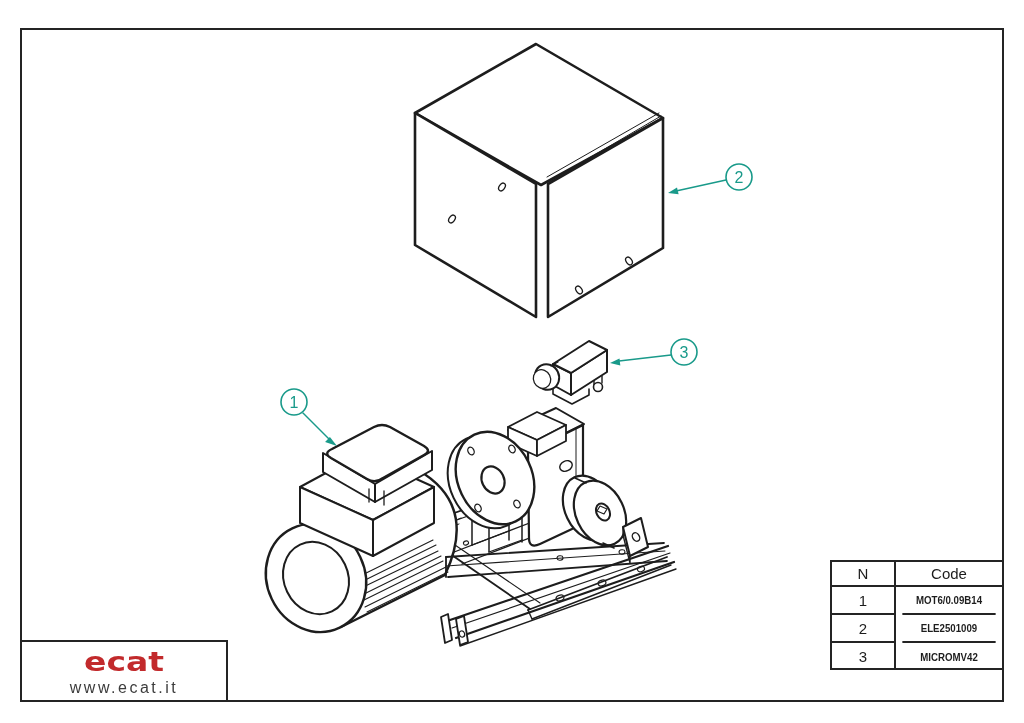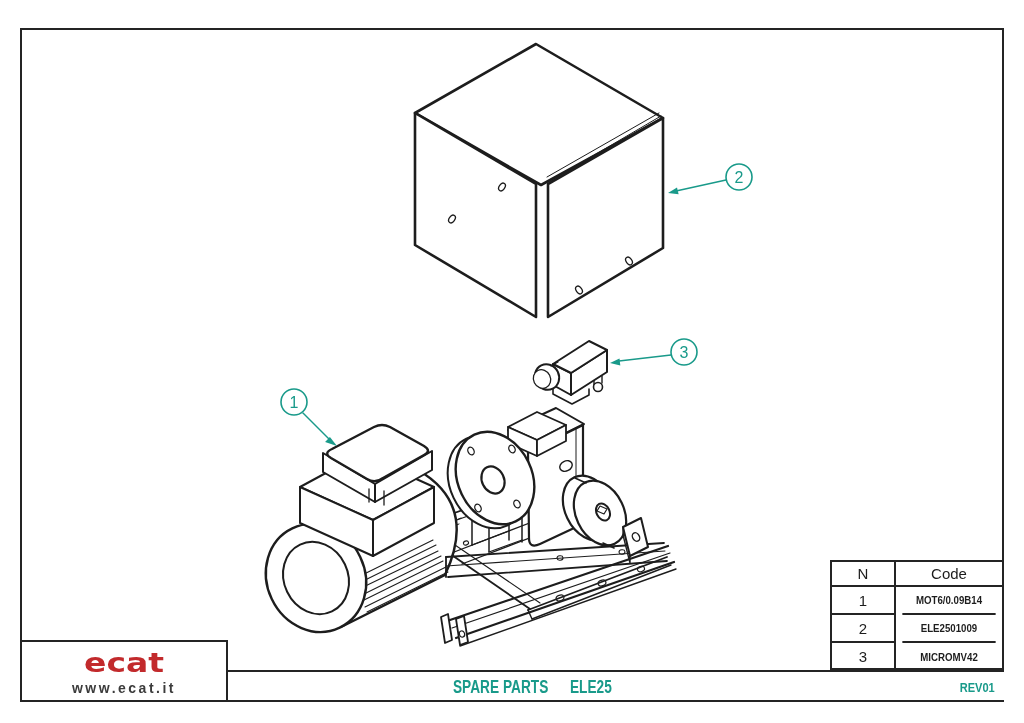--- a/index.html
+++ b/index.html
@@ -8,21 +8,21 @@
   .frame{position:absolute;left:20px;top:28px;width:984px;height:674px;
          border:2.5px solid #242424;box-sizing:border-box;background:transparent;}
   svg.art{position:absolute;left:0;top:0;width:1024px;height:723px;}
 
   
   .logo-box{position:absolute;left:20px;top:640px;width:208px;height:62px;
             border:2.5px solid #242424;box-sizing:border-box;background:#fff;
             display:flex;flex-direction:column;align-items:center;justify-content:center;z-index:4;}
   .logo-text{font-family:"DejaVu Sans",sans-serif;font-weight:bold;font-size:33px;line-height:1;
              color:#c22a2c;letter-spacing:0px;transform:scaleY(0.82);}
-  .logo-url{font-size:14px;letter-spacing:2.5px;color:#3c3c3c;margin-top:1px;font-weight:bold;}
+  .logo-url{font-size:16px;letter-spacing:2.5px;color:#3c3c3c;margin-top:1px;}
 
   .title-strip{position:absolute;left:207px;top:670px;width:797px;height:32px;
                border-top:2.5px solid #242424;border-bottom:2.5px solid #242424;
                box-sizing:border-box;background:#fff;z-index:3;}
   .teal{color:#199a8a;font-weight:bold;}
   .t-title{position:absolute;left:246px;top:5px;font-size:18px;display:inline-block;
            transform:scaleX(0.76);transform-origin:left;}
   .t-model{position:absolute;left:363px;top:5px;font-size:18px;display:inline-block;
            transform:scaleX(0.76);transform-origin:left;}
   .t-rev{position:absolute;right:9px;top:8px;font-size:13.5px;display:inline-block;
@@ -196,25 +196,20 @@
         <text x="684" y="358" text-anchor="middle" fill="#199a8a" stroke="none" font-family="Liberation Sans, sans-serif" font-size="16">3</text>
       </g>
     </g>
   </svg>
 
   <div class="logo-box">
     <div class="logo-text">ecat</div>
     <div class="logo-url">www.ecat.it</div>
   </div>
 
-  <div class="title-strip">
-    <span class="teal t-title">SPARE PARTS</span>
-    <span class="teal t-model">ELE25</span>
-    <span class="teal t-rev">REV01</span>
-  </div>
 
   <div class="pt">
     <div class="c hdr">N</div>
     <div class="c hdr last">Code</div>
 
     <div class="c num">1</div>
     <div class="c code last">MOT6/0.09B14</div>
 
     <div class="c num">2</div>
     <div class="c code last">ELE2501009</div>

